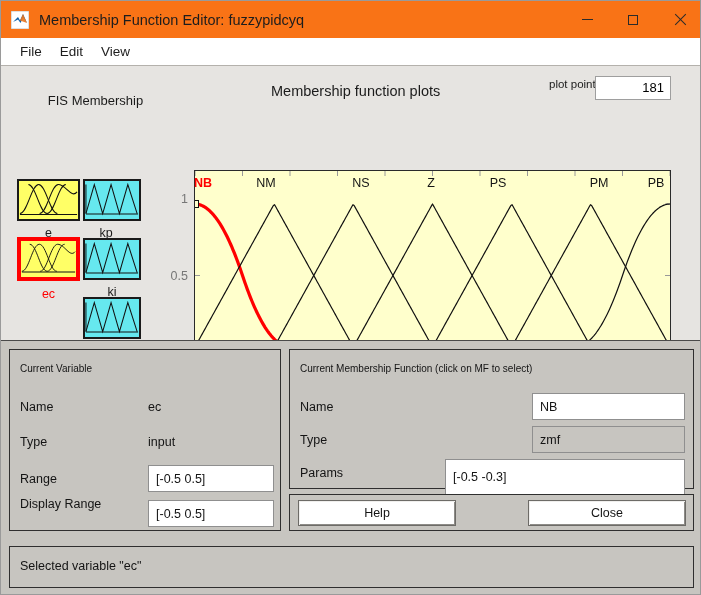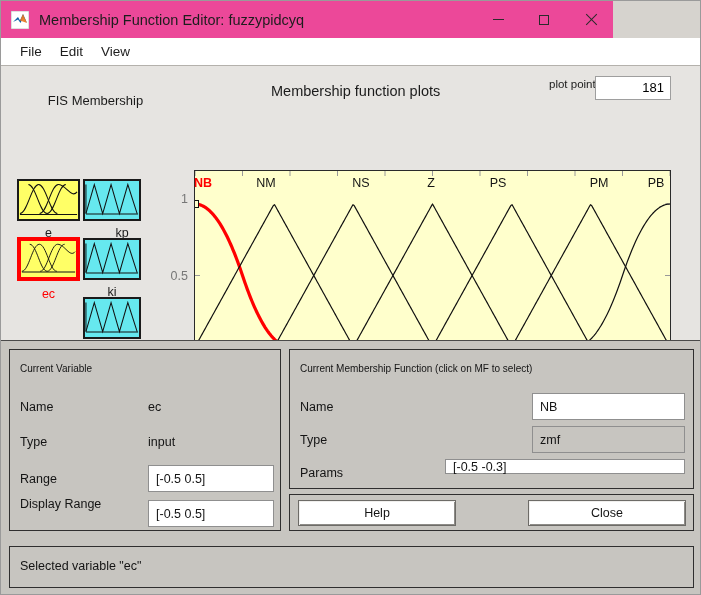--- a/index.html
+++ b/index.html
@@ -17,22 +17,22 @@
     background: #d6d3ce;
     overflow: hidden;
     box-sizing: border-box;
     border: 1px solid #9a9a9a;
   }
 
   
   .titlebar {
     position: absolute;
     left: 0; top: 0;
-    width: 612px; height: 37px;
-    background: #ec4899;
+    width: 701px; height: 37px;
+    background: #f97316;
     display: flex;
     align-items: center;
     box-sizing: border-box;
   }
   .app-icon {
     width: 18px; height: 18px;
     margin-left: 10px;
     position: relative;
     flex: 0 0 auto;
   }
@@ -336,21 +336,21 @@
     <div class="varlabel" style="left:16px; top:160px; width:63px;">e</div>
 
     <div class="varbox" style="left:82px; top:113px; width:58px; height:42px;">
       <svg width="100%" height="100%" viewBox="0 0 58 42" preserveAspectRatio="none">
         <rect x="0" y="0" width="58" height="42" fill="#66e8ef"></rect>
         <path d="M1 36 L10 4 L19 36 L28 4 L37 36 L46 4 L56 36" fill="none" stroke="#111" stroke-width="1.1"></path>
         <path d="M1 4 L1 36" fill="none" stroke="#111" stroke-width="1.1"></path>
         <line x1="1" y1="36.5" x2="57" y2="36.5" stroke="#111" stroke-width="1.3"></line>
       </svg>
     </div>
-    <div class="varlabel" style="left:92px; top:160px; width:58px;">kp</div>
+    <div class="varlabel" style="left:76px; top:160px; width:58px;">kp</div>
 
     <div class="varbox selected" style="left:16px; top:171px; width:63px; height:44px;">
       <svg width="100%" height="100%" viewBox="0 0 63 44" preserveAspectRatio="none">
         <rect x="0" y="0" width="63" height="44" fill="#ffff66"></rect>
         <path d="M1 37 C 9 37, 13 4, 21 4 C 29 4, 33 37, 41 37" fill="none" stroke="#111" stroke-width="1.1"></path>
         <path d="M10 4 C 18 4, 22 37, 30 37 C 38 37, 42 4, 50 4" fill="none" stroke="#111" stroke-width="1.1"></path>
         <path d="M22 37 C 30 37, 34 4, 42 4 C 50 4, 56 21, 62 13" fill="none" stroke="#111" stroke-width="1.1"></path>
         <line x1="1" y1="38" x2="62" y2="38" stroke="#111" stroke-width="1.2"></line>
       </svg>
     </div>
@@ -472,21 +472,21 @@
     <div class="group-panel" style="left:288px; top:8px; width:405px; height:140px;">
       <div class="group-title" style="left:10px; top:13px;">Current Membership Function (click on MF to select)</div>
 
       <div class="field-label" style="left:10px; top:50px;">Name</div>
       <div class="text-input" style="left:242px; top:43px; width:153px; height:27px;">NB</div>
 
       <div class="field-label" style="left:10px; top:83px;">Type</div>
       <div class="select-box" style="left:242px; top:76px; width:153px; height:27px;">zmf</div>
 
       <div class="field-label" style="left:10px; top:116px;">Params</div>
-      <div class="text-input" style="left:155px; top:109px; width:240px; height:15px;">[-0.5 -0.3]</div>
+      <div class="text-input" style="left:155px; top:109px; width:240px; height:36px;">[-0.5 -0.3]</div>
     </div>
 
     <div class="group-panel" style="left:288px; top:153px; width:405px; height:37px;">
       <div class="push-button" style="left:8px; top:5px; width:158px; height:26px;">Help</div>
       <div class="push-button" style="left:238px; top:5px; width:158px; height:26px;">Close</div>
     </div>
 
     <div class="status-panel">
       <div class="status-text">Selected variable "ec"</div>
     </div>

